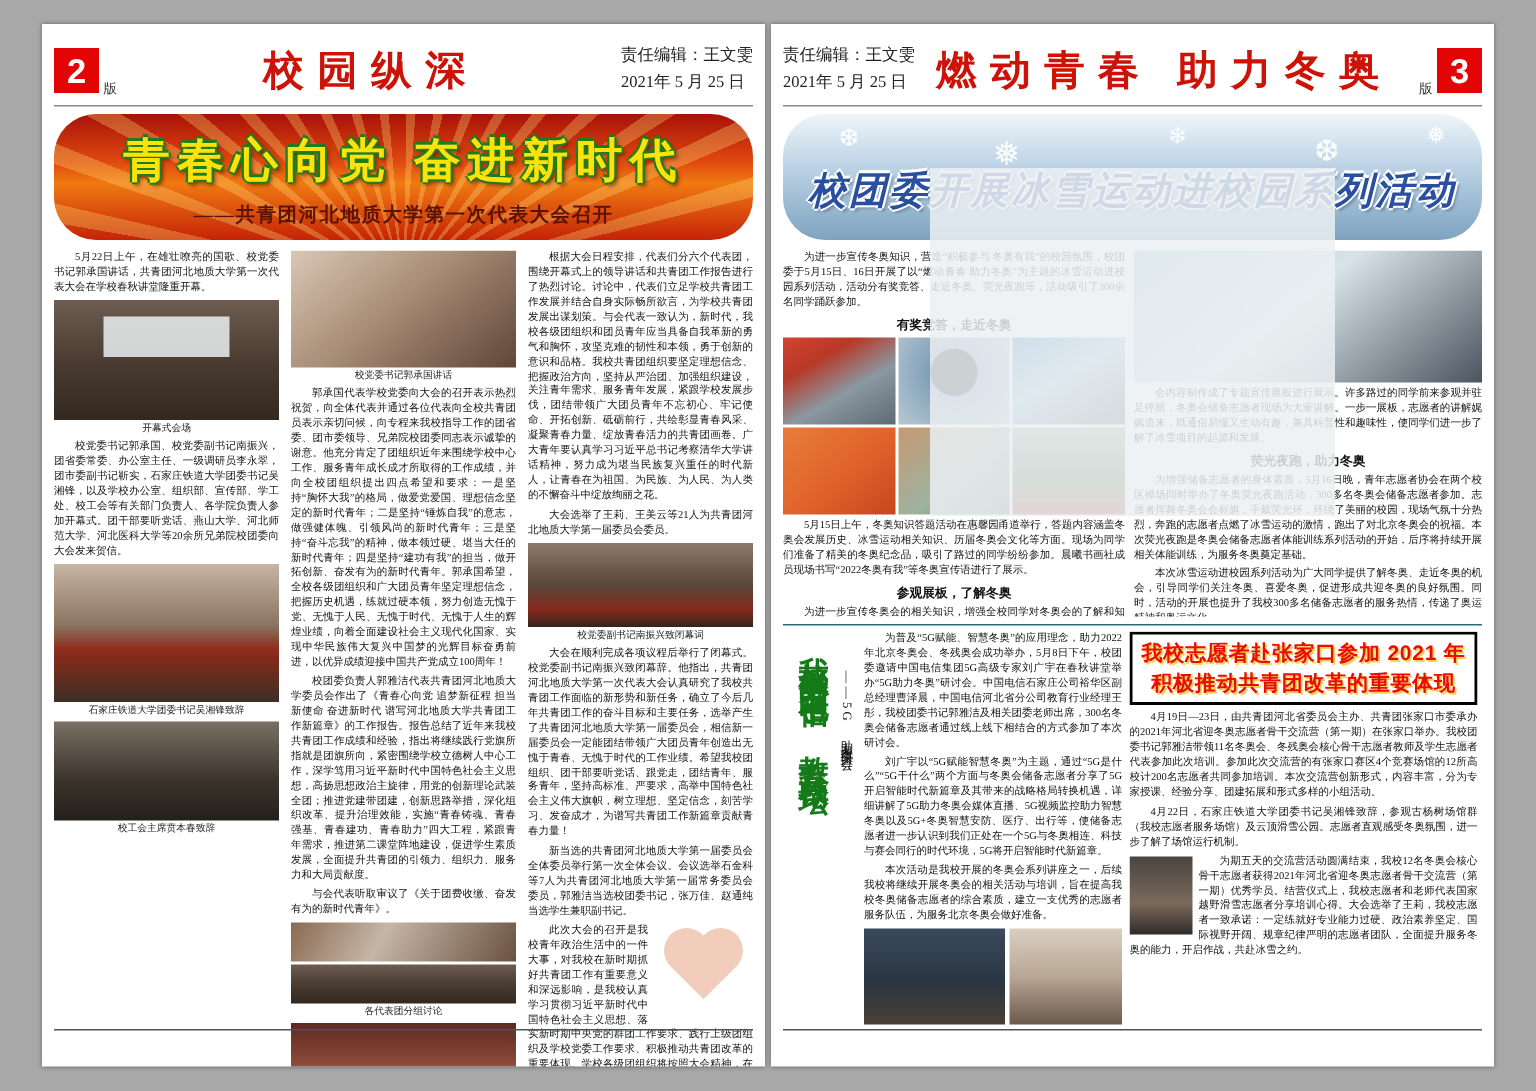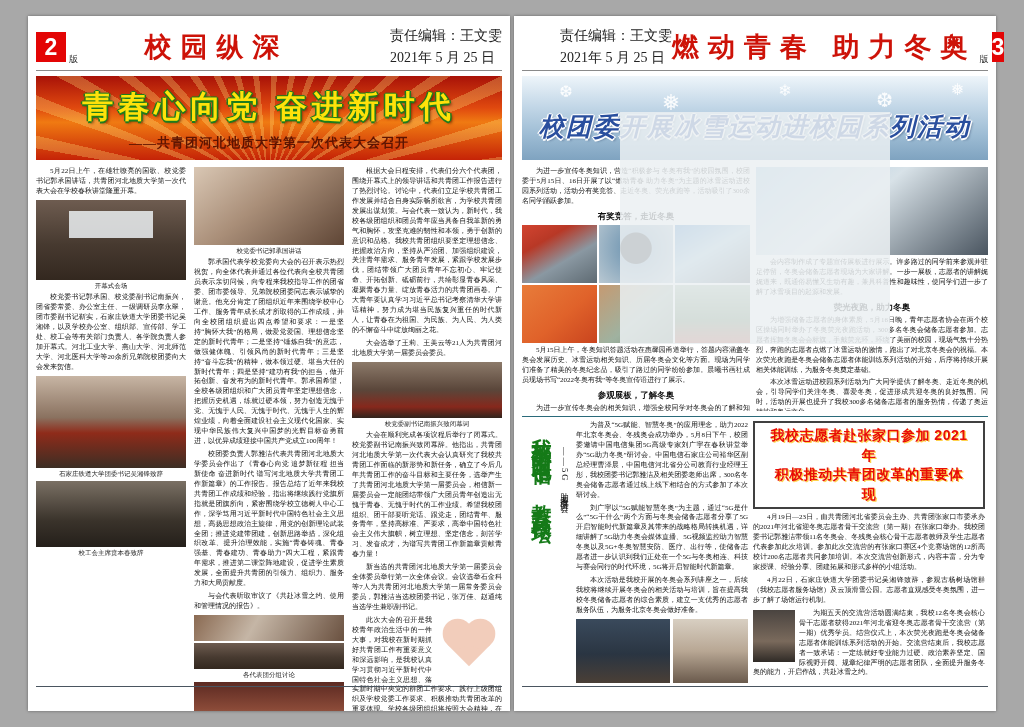--- a/index.html
+++ b/index.html
@@ -10,24 +10,24 @@
   .page-right{left:514px;}
   .inner{padding:12px 8px 0 8px;position:relative;height:683px;box-sizing:border-box;}
 
   
   .hdr{display:flex;align-items:center;border-bottom:1px solid #8a8a8a;padding-bottom:4px;height:38px;}
   .pnbox{width:30px;height:30px;background:#e30505;color:#fff;font-weight:bold;font-size:23px;
          display:flex;align-items:center;justify-content:center;font-family:"Liberation Sans",sans-serif;}
   .plabel{font-size:9px;color:#333;align-self:flex-end;margin:0 3px;}
   .htitle{flex:1;text-align:center;font-size:27px;font-weight:900;color:#cd1208;letter-spacing:9px;
           font-family:"Liberation Sans",sans-serif;white-space:nowrap;}
-  .hmeta{font-size:14px;color:#222;line-height:1.6;white-space:nowrap;margin-left:38px;}
-
-  
-  .banner{height:84px;margin-top:5px;position:relative;overflow:hidden;text-align:center;}
+  .hmeta{font-size:11px;color:#222;line-height:1.6;white-space:nowrap;}
+
+  
+  .banner{height:84px;margin-top:5px;position:relative;overflow:hidden;text-align:center;border-radius:28px;}
   .banner-red{background:
       repeating-conic-gradient(from -80deg at 50% 135%, rgba(255,225,120,.30) 0 3deg, rgba(255,225,120,0) 3deg 9deg),
       linear-gradient(#a81208 0%, #e0490f 38%, #f07a12 55%, #c52307 100%);}
   .b1-title{display:block;margin-top:10px;font-size:31px;font-weight:900;letter-spacing:5px;color:#ffe20a;
       font-family:"Liberation Sans",sans-serif;
       text-shadow:0 0 2px #1e7d1e,1.5px 0 0 #1e7d1e,-1.5px 0 0 #1e7d1e,0 1.5px 0 #1e7d1e,0 -1.5px 0 #1e7d1e,2px 2px 3px rgba(60,20,0,.7);}
   .b1-sub{display:block;margin-top:6px;font-size:13px;font-weight:bold;color:#5c1402;letter-spacing:1px;}
   .banner-ice{background:linear-gradient(#eef5fa 0%, #c4d8e8 35%, #9dbcd4 70%, #7fa3c0 100%);}
   .flake{position:absolute;color:rgba(255,255,255,.9);font-size:16px;}
   .b2-title{display:block;margin-top:34px;font-size:25px;font-weight:900;font-style:italic;color:#2a4f9e;letter-spacing:2px;
@@ -76,21 +76,21 @@
   .sec1{display:flex;gap:6px;margin-top:7px;height:244px;overflow:hidden;}
   .colA{width:228px;}
   .colBw{width:232px;}
   .sec-divider{border-top:1.5px solid #2a6a7a;margin:5px 0 4px;}
   .sec2{display:flex;gap:5px;height:292px;overflow:hidden;}
   .vt{writing-mode:vertical-rl;font-size:20px;font-weight:900;color:#157a18;letter-spacing:4px;
       font-family:"Liberation Sans",sans-serif;width:30px;line-height:1.05;}
   .vst{writing-mode:vertical-rl;font-size:8.5px;color:#111;width:14px;padding-top:26px;letter-spacing:2px;}
   .colM{width:172px;}
   .colC{width:232px;}
-  .redbox{border:2px solid #404040;padding:3px 14px;text-align:center;margin-bottom:4px;background:#fff;}
+  .redbox{border:2px solid #000000;padding:3px 4px;text-align:center;margin-bottom:4px;background:#fff;}
   .redbox div{font-size:14px;font-weight:900;color:#e80d06;letter-spacing:.5px;line-height:1.4;
       font-family:"Liberation Sans",sans-serif;text-shadow:1.2px 1.2px 0 #ffd24d;}
   .mini{float:left;width:42px;height:52px;margin:1px 4px 1px 0;}
   .duo{display:flex;gap:3px;margin-top:3px;}
   .duo div{height:64px;}
   .duo .d1{width:96px;} .duo .d2{width:77px;}
 
   .bottomline{position:absolute;left:8px;right:8px;bottom:12px;border-top:1.5px solid #4a5560;}
 </style>
 </head>
@@ -111,33 +111,33 @@
     <div class="banner banner-red">
       <span class="b1-title">青春心向党  奋进新时代</span>
       <span class="b1-sub">——共青团河北地质大学第一次代表大会召开</span>
     </div>
 
     <div class="cols">
       <div class="col w150">
         <p>5月22日上午，在雄壮嘹亮的国歌、校党委书记郭承国讲话，共青团河北地质大学第一次代表大会在学校春秋讲堂隆重开幕。</p>
         <div class="photo g-hall scr" style="height:80px"></div>
         <div class="cap">开幕式会场</div>
-        <p>校党委书记郭承国、校党委副书记南振兴，团省委常委、办公室主任、一级调研员李永翠，团市委副书记靳实，石家庄铁道大学团委书记吴湘锋，以及学校办公室、组织部、宣传部、学工处、校工会等有关部门负责人、各学院负责人参加开幕式。河北工业大学、燕山大学、河北师范大学、河北医科大学等20余所兄弟院校团委向大会发来贺信。</p>
+        <p>校党委书记郭承国、校党委副书记南振兴，团省委常委、办公室主任、一级调研员李永翠，团市委副书记靳实，石家庄铁道大学团委书记吴湘锋，以及学校办公室、组织部、宣传部、学工处、校工会等有关部门负责人、各学院负责人参加开幕式。团干部要听党话、燕山大学、河北师范大学、河北医科大学等20余所兄弟院校团委向大会发来贺信。</p>
         <div class="photo g-speaker-red" style="height:92px"></div>
         <div class="cap">石家庄铁道大学团委书记吴湘锋致辞</div>
         <div class="photo g-speaker-dark" style="height:66px"></div>
         <div class="cap">校工会主席贲本春致辞</div>
       </div>
 
       <div class="col w150">
         <div class="photo g-portrait" style="height:78px;margin-top:0"></div>
         <div class="cap">校党委书记郭承国讲话</div>
         <p>郭承国代表学校党委向大会的召开表示热烈祝贺，向全体代表并通过各位代表向全校共青团员表示亲切问候，向专程来我校指导工作的团省委、团市委领导、兄弟院校团委同志表示诚挚的谢意。他充分肯定了团组织近年来围绕学校中心工作、服务青年成长成才所取得的工作成绩，并向全校团组织提出四点希望和要求：一是坚持“胸怀大我”的格局，做爱党爱国、理想信念坚定的新时代青年；二是坚持“锤炼自我”的意志，做强健体魄、引领风尚的新时代青年；三是坚持“奋斗忘我”的精神，做本领过硬、堪当大任的新时代青年；四是坚持“建功有我”的担当，做开拓创新、奋发有为的新时代青年。郭承国希望，全校各级团组织和广大团员青年坚定理想信念，把握历史机遇，练就过硬本领，努力创造无愧于党、无愧于人民、无愧于时代、无愧于人生的辉煌业绩，向着全面建设社会主义现代化国家、实现中华民族伟大复兴中国梦的光辉目标奋勇前进，以优异成绩迎接中国共产党成立100周年！</p>
         <p>校团委负责人郭雅洁代表共青团河北地质大学委员会作出了《青春心向党 追梦新征程 担当新使命 奋进新时代 谱写河北地质大学共青团工作新篇章》的工作报告。报告总结了近年来我校共青团工作成绩和经验，指出将继续践行党旗所指就是团旗所向，紧密围绕学校立德树人中心工作，深学笃用习近平新时代中国特色社会主义思想，高扬思想政治主旋律，用党的创新理论武装全团；推进党建带团建，创新思路举措，深化组织改革、提升治理效能，实施“青春铸魂、青春强基、青春建功、青春助力”四大工程，紧跟青年需求，推进第二课堂阵地建设，促进学生素质发展，全面提升共青团的引领力、组织力、服务力和大局贡献度。</p>
-        <p>与会代表听取审议了《共赴冰雪之约、使用和管理情况的报告》。</p>
+        <p>与会代表听取审议了《关于团费收缴、奋发有为的新时代青年》。</p>
         <div class="photo g-meeting" style="height:26px"></div>
         <div class="photo g-hall" style="height:26px"></div>
         <div class="cap">各代表团分组讨论</div>
         <div class="photo g-vote" style="height:60px"></div>
 
       </div>
 
       <div class="col w150">
         <p>根据大会日程安排，代表们分六个代表团，围绕开幕式上的领导讲话和共青团工作报告进行了热烈讨论。讨论中，代表们立足学校共青团工作发展并结合自身实际畅所欲言，为学校共青团发展出谋划策。与会代表一致认为，新时代，我校各级团组织和团员青年应当具备自我革新的勇气和胸怀，攻坚克难的韧性和本领，勇于创新的意识和品格。我校共青团组织要坚定理想信念、把握政治方向，坚持从严治团、加强组织建设，关注青年需求、服务青年发展，紧跟学校发展步伐，团结带领广大团员青年不忘初心、牢记使命、开拓创新、砥砺前行，共绘彰显青春风采、凝聚青春力量、绽放青春活力的共青团画卷。广大青年要认真学习习近平总书记考察清华大学讲话精神，努力成为堪当民族复兴重任的时代新人，让青春在为祖国、为民族、为人民、为人类的不懈奋斗中绽放绚丽之花。</p>
         <p>大会选举了王莉、王美云等21人为共青团河北地质大学第一届委员会委员。</p>
@@ -217,19 +217,19 @@
 
       </div>
       <div class="col colC">
         <div class="redbox">
           <div>我校志愿者赴张家口参加 2021 年</div>
           <div>积极推动共青团改革的重要体现</div>
         </div>
         <p>4月19日—23日，由共青团河北省委员会主办、共青团张家口市委承办的2021年河北省迎冬奥志愿者骨干交流营（第一期）在张家口举办。我校团委书记郭雅洁带领11名冬奥会、冬残奥会核心骨干志愿者教师及学生志愿者代表参加此次培训。参加此次交流营的有张家口赛区4个竞赛场馆的12所高校计200名志愿者共同参加培训。本次交流营创新形式，内容丰富，分为专家授课、经验分享、团建拓展和形式多样的小组活动。</p>
         <p>4月22日，石家庄铁道大学团委书记吴湘锋致辞，参观古杨树场馆群（我校志愿者服务场馆）及云顶滑雪公园。志愿者直观感受冬奥氛围，进一步了解了场馆运行机制。</p>
         <div class="mini g-camp1"></div>
-        <p>为期五天的交流营活动圆满结束，我校12名冬奥会核心骨干志愿者获得2021年河北省迎冬奥志愿者骨干交流营（第一期）优秀学员。结营仪式上，本次荧光夜跑是冬奥会储备志愿者体能训练系列活动的开始。交流营结束后，我校志愿者一致承诺：一定练就好专业能力过硬、政治素养坚定、国际视野开阔、规章纪律严明的志愿者团队，全面提升服务冬奥的能力，开启作战，共赴冰雪之约。</p>
+        <p>为期五天的交流营活动圆满结束，我校12名冬奥会核心骨干志愿者获得2021年河北省迎冬奥志愿者骨干交流营（第一期）优秀学员。结营仪式上，我校志愿者和老师代表国家越野滑雪志愿者分享培训心得。大会选举了王莉，我校志愿者一致承诺：一定练就好专业能力过硬、政治素养坚定、国际视野开阔、规章纪律严明的志愿者团队，全面提升服务冬奥的能力，开启作战，共赴冰雪之约。</p>
 
       </div>
     </div>
     <div class="bottomline"></div>
   </div>
 </div>
 
 </body></html>

